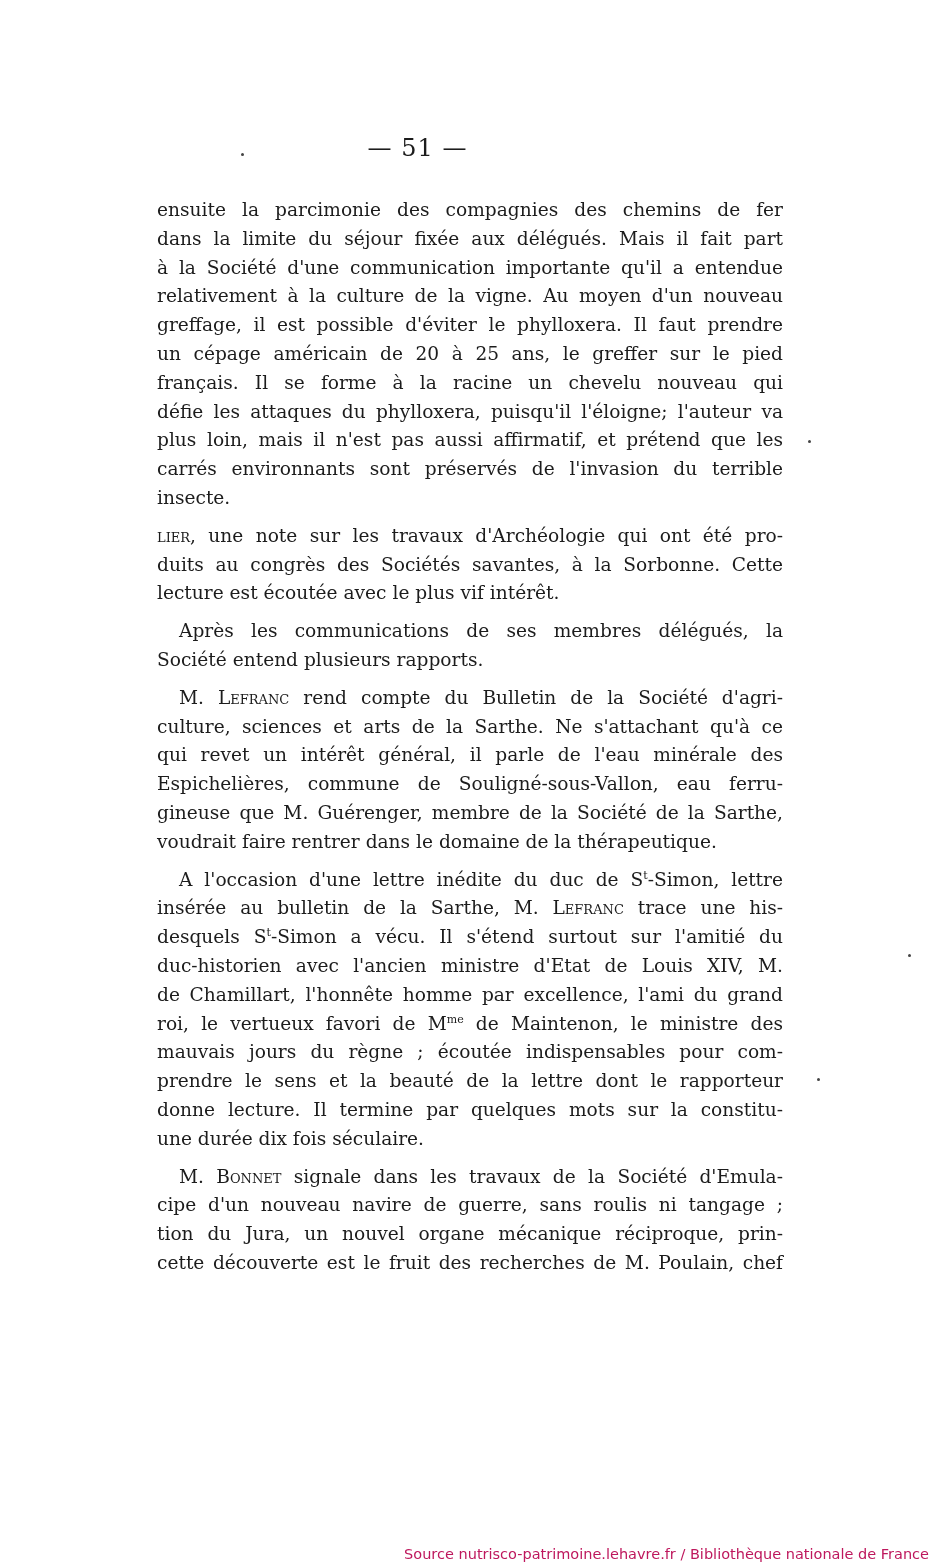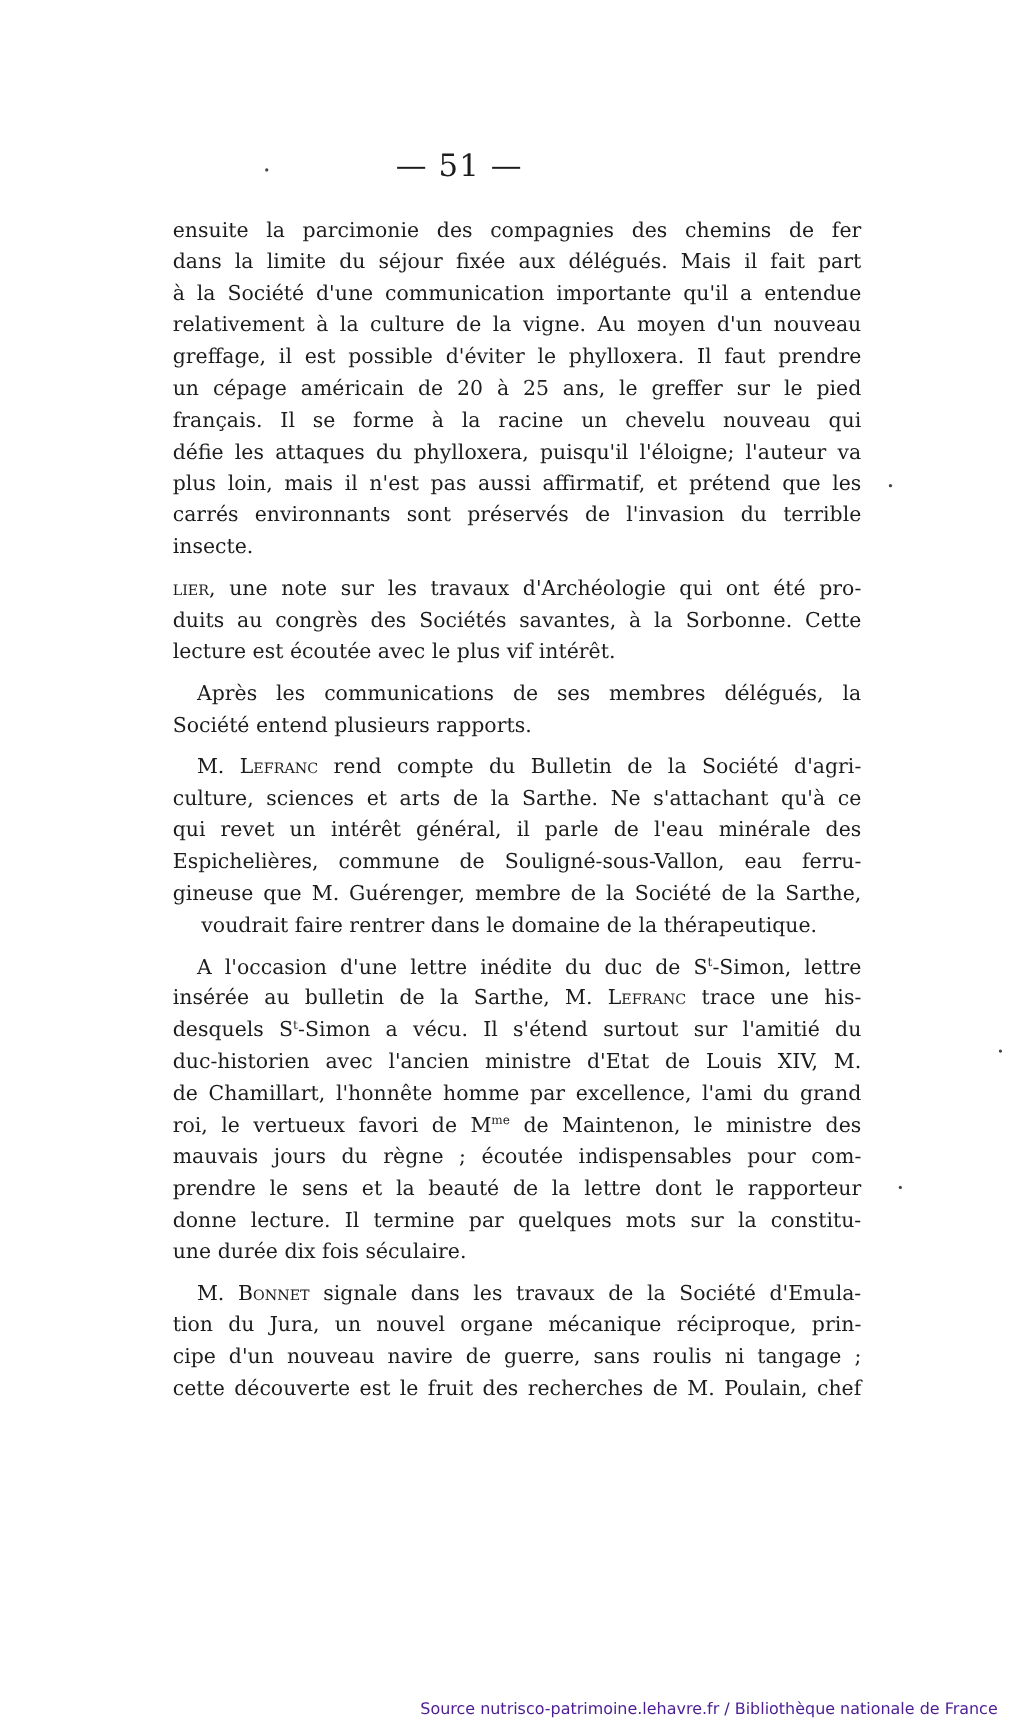--- a/index.html
+++ b/index.html
@@ -2,36 +2,36 @@
 <html><head>
   <meta charset="utf-8">
   <style>
     html, body { margin: 0; padding: 0; }
     body {
       width: 935px; height: 1566px; background: #ffffff; position: relative; overflow: hidden;
       font-family: "DejaVu Serif", "Liberation Serif", serif; color: #1c1c1c;
     }
     .page-number {
       position: absolute; top: 134px; left: 0; width: 835px; text-align: center;
-      font-size: 28px; letter-spacing: 1px;
+      font-size: 24px; letter-spacing: 1px;
     }
     .speck { position: absolute; width: 3px; height: 3px; background: #444; border-radius: 50%; }
     .text-block {
       position: absolute; left: 157px; top: 196px; width: 626px;
       font-size: 18.6px; line-height: 28.8px; text-align: justify;
     }
     .para { margin: 0 0 9px 0; }
     .para.indent { text-indent: 22px; }
     .line { display: block; text-align: justify; text-align-last: justify; white-space: nowrap; overflow: visible; }
     .line.last { text-align-last: left; }
     .sc { font-variant: small-caps; }
     sup { font-size: 11px; vertical-align: 7px; line-height: 0; }
     .footer {
-      position: absolute; right: 28px; bottom: 4px;
-      font-family: "DejaVu Sans", "Liberation Sans", sans-serif; font-size: 14.5px; color: #4c1d95;
+      position: absolute; right: 6px; bottom: 4px;
+      font-family: "DejaVu Sans", "Liberation Sans", sans-serif; font-size: 14.5px; color: #be185d;
     }
   </style>
 </head>
 <body>
 
 <div class="page-number">— 51 —</div>
 
 <span class="speck" style="top:153px;left:241px;"></span>
 <span class="speck" style="top:440px;left:808px;"></span>
 <span class="speck" style="top:954px;left:908px;"></span>
@@ -59,35 +59,35 @@
     <div class="para indent">
       <span class="line">Après les communications de ses membres délégués, la</span>
       <span class="line last" style="text-indent: 0px;">Société entend plusieurs rapports.</span>
     </div>
     <div class="para indent">
       <span class="line">M. <span class="sc">Lefranc</span> rend compte du Bulletin de la Société d'agri-</span>
       <span class="line" style="text-indent: 0px;">culture, sciences et arts de la Sarthe. Ne s'attachant qu'à ce</span>
       <span class="line" style="text-indent: 0px;">qui revet un intérêt général, il parle de l'eau minérale des</span>
       <span class="line" style="text-indent: 0px;">Espichelières, commune de Souligné-sous-Vallon, eau ferru-</span>
       <span class="line" style="text-indent: 0px;">gineuse que M. Guérenger, membre de la Société de la Sarthe,</span>
-      <span class="line last" style="text-indent: 0px; margin-left: 26px;">voudrait faire rentrer dans le domaine de la thérapeutique.</span>
+      <span class="line last" style="text-indent: 0px;">voudrait faire rentrer dans le domaine de la thérapeutique.</span>
     </div>
     <div class="para indent">
       <span class="line">A l'occasion d'une lettre inédite du duc de S<sup>t</sup>-Simon, lettre</span>
       <span class="line" style="text-indent: 0px;">insérée au bulletin de la Sarthe, M. <span class="sc">Lefranc</span> trace une his-</span>
       <span class="line" style="text-indent: 0px;">desquels S<sup>t</sup>-Simon a vécu. Il s'étend surtout sur l'amitié du</span>
       <span class="line" style="text-indent: 0px;">duc-historien avec l'ancien ministre d'Etat de Louis XIV, M.</span>
       <span class="line" style="text-indent: 0px;">de Chamillart, l'honnête homme par excellence, l'ami du grand</span>
       <span class="line" style="text-indent: 0px;">roi, le vertueux favori de M<sup>me</sup> de Maintenon, le ministre des</span>
       <span class="line" style="text-indent: 0px;">mauvais jours du règne ; écoutée indispensables pour com-</span>
       <span class="line" style="text-indent: 0px;">prendre le sens et la beauté de la lettre dont le rapporteur</span>
       <span class="line" style="text-indent: 0px;">donne lecture. Il termine par quelques mots sur la constitu-</span>
       <span class="line last" style="text-indent: 0px;">une durée dix fois séculaire.</span>
     </div>
     <div class="para indent">
       <span class="line">M. <span class="sc">Bonnet</span> signale dans les travaux de la Société d'Emula-</span>
+      <span class="line" style="text-indent: 0px;">cipe d'un nouveau navire de guerre, sans roulis ni tangage ;</span>
       <span class="line" style="text-indent: 0px;">tion du Jura, un nouvel organe mécanique réciproque, prin-</span>
-      <span class="line" style="text-indent: 0px;">cipe d'un nouveau navire de guerre, sans roulis ni tangage ;</span>
       <span class="line" style="text-indent: 0px;">cette découverte est le fruit des recherches de M. Poulain, chef</span>
     </div>
   </div>
 
 <div class="footer">Source nutrisco-patrimoine.lehavre.fr / Bibliothèque nationale de France</div>
 
 </body></html>

